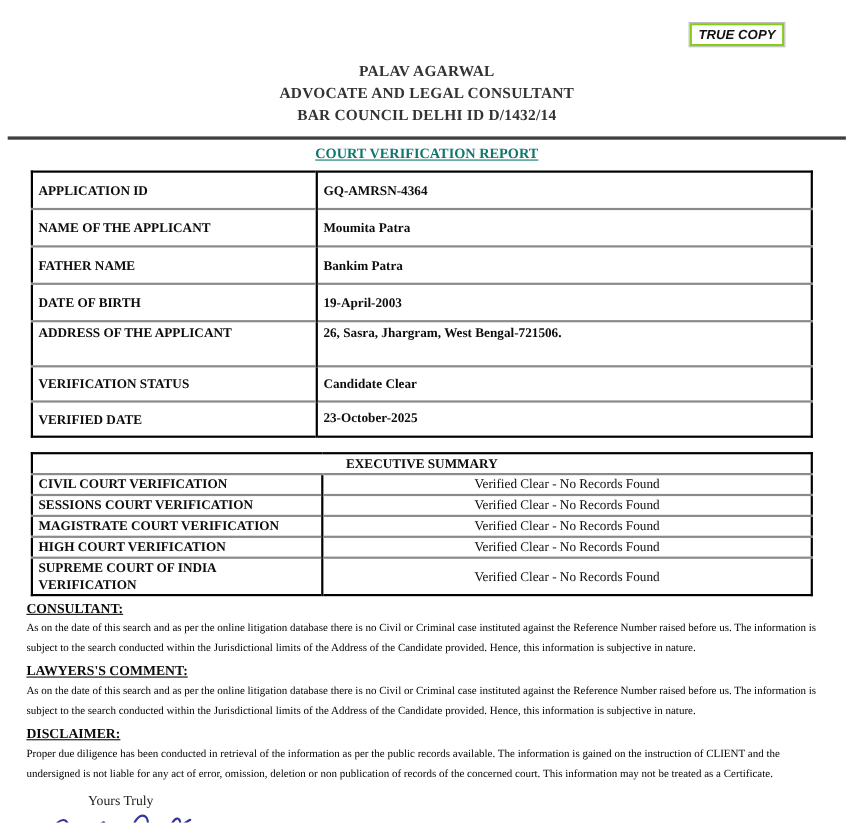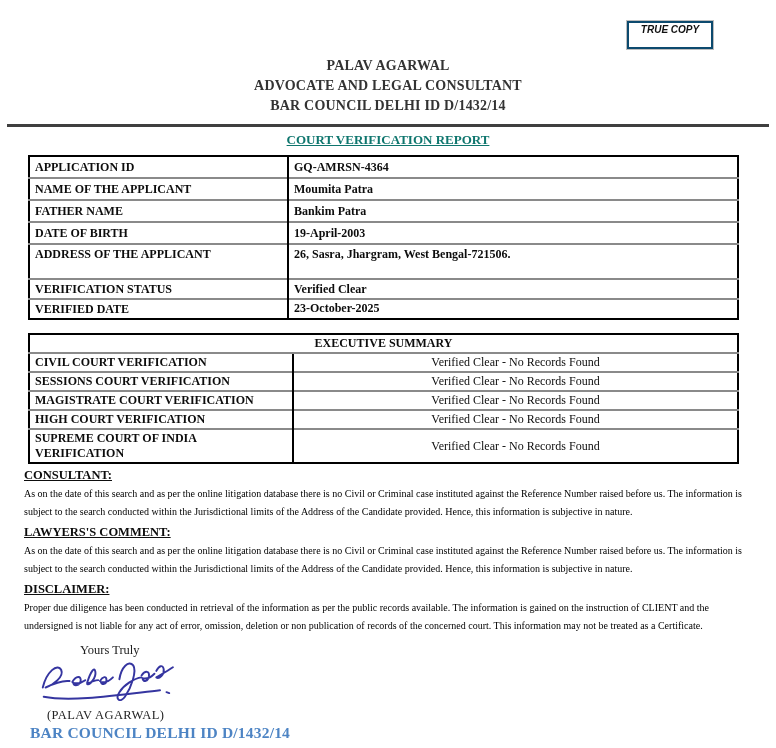--- a/index.html
+++ b/index.html
@@ -5,35 +5,35 @@
   html,body{margin:0;padding:0;background:#fff;}
   .page{
     width:776px;height:748px;position:relative;background:#fff;
     font-family:"Liberation Serif", serif;color:#1b1b1b;overflow:hidden;
   }
   
   .hdr{padding-top:21px;text-align:center;font-weight:bold;font-size:14px;
        line-height:20px;color:#333;letter-spacing:.2px;margin-top:35px;}
   .stamp{
     position:absolute;top:21px;left:627px;width:86px;box-sizing:border-box;
-    border:2px solid #0c4a6e;outline:1px solid #bdbdbd;
+    border:2px solid #84cc16;outline:1px solid #bdbdbd;
     font-family:"Liberation Sans", sans-serif;font-style:italic;font-weight:bold;
-    font-size:10px;text-align:center;padding:1px 2px 12px;color:#111;background:#fff;
+    font-size:12px;text-align:center;padding:1px 2px 2px;color:#111;background:#fff;
   }
   .rule{height:3px;background:#3f3f3f;margin:8px 7px 0 7px;}
   .title{
     text-align:center;font-weight:bold;font-size:13px;color:#0f766e;
     text-decoration:underline;margin-top:5px;
   }
   
   table{border-collapse:collapse;table-layout:fixed;margin:7px 0 0 28px;width:711px;}
   .doc-table{border:2px solid #000;}
   .doc-table td{
     border-top:2px solid #8a8a8a;font-weight:bold;font-size:12px;
-    padding:1px 5px;vertical-align:middle;color:#0d0d0d;
+    padding:7px 5px;vertical-align:middle;color:#0d0d0d;
   }
   .doc-table tr:first-child td{border-top:none;}
   .doc-table td.val{border-left:2px solid #000;}
   .doc-table col.c1{width:259px;}
   .doc-table tr.tall td{height:30px;vertical-align:top;padding-top:2px;}
   .doc-table tr.std td{height:18px;}
   .doc-table tr.short td{height:16px;border-radius:9px;}
   .doc-table td.va-top{vertical-align:top;}
   .sum-table{border:2px solid #000;margin-top:13px;}
   .sum-table td{
@@ -93,21 +93,21 @@
     <tr class="std">
       <td>DATE OF BIRTH</td>
       <td class="val">19-April-2003</td>
     </tr>
     <tr class="tall">
       <td>ADDRESS OF THE APPLICANT</td>
       <td class="val">26, Sasra, Jhargram, West Bengal-721506.</td>
     </tr>
     <tr class="short">
       <td>VERIFICATION STATUS</td>
-      <td class="val">Verified Clear</td>
+      <td class="val">Candidate Clear</td>
     </tr>
     <tr class="short">
       <td>VERIFIED DATE</td>
       <td class="val va-top">23-October-2025</td>
     </tr>
   </tbody>
     </table>
 
   <table class="sum-table">
     <colgroup>

